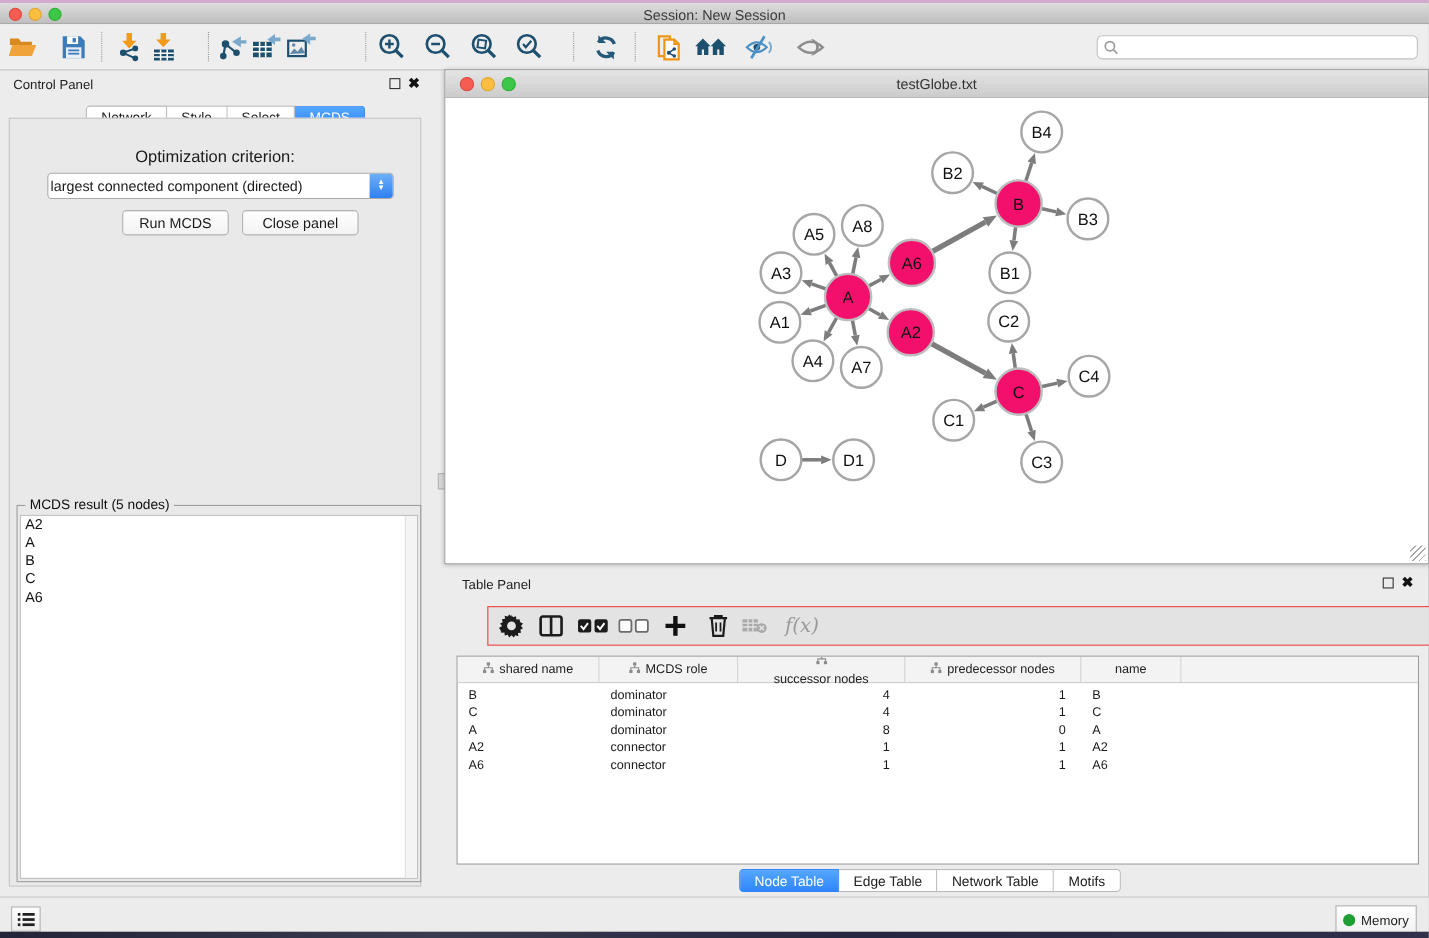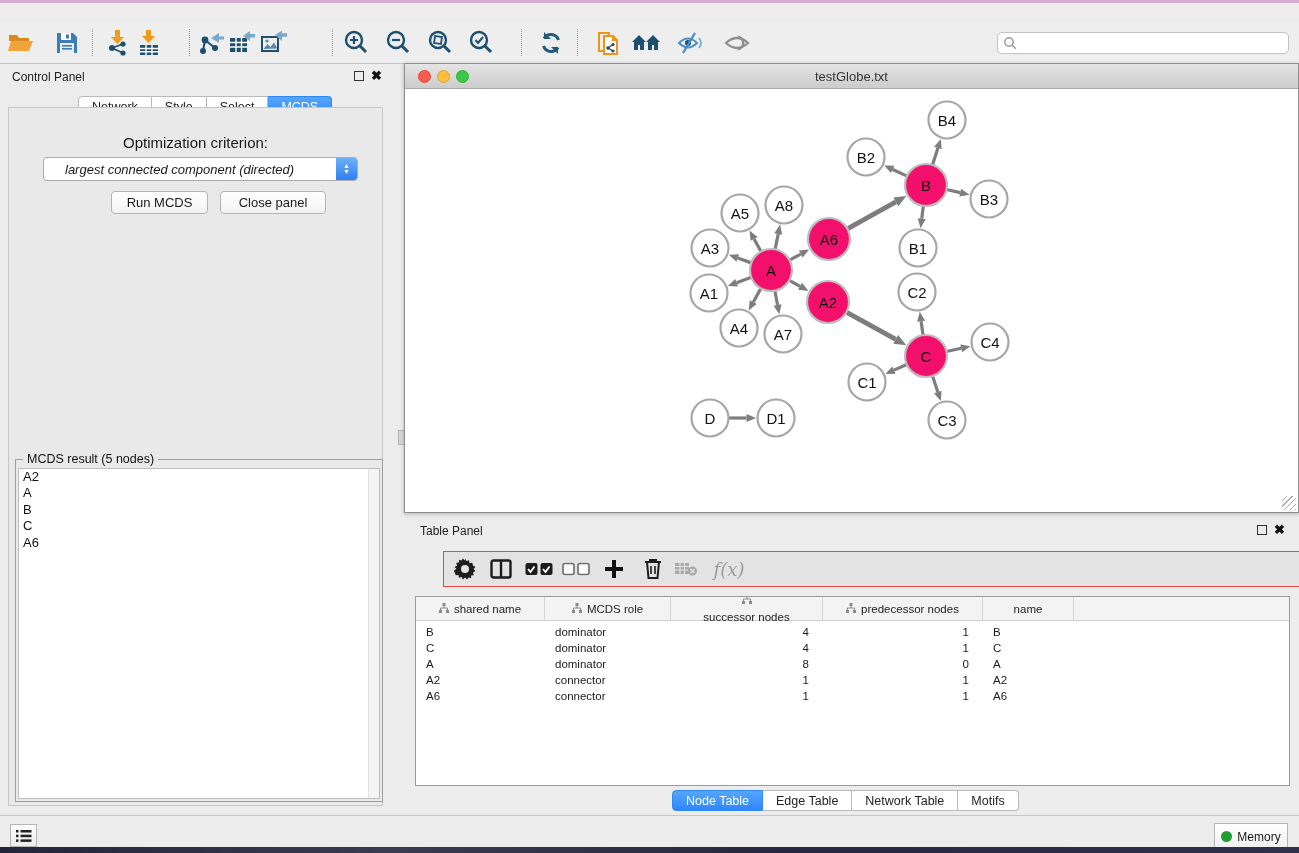--- a/index.html
+++ b/index.html
@@ -36,21 +36,21 @@
     font-size:12.5px; color:#222; display:flex; align-items:center; justify-content:center;
     padding:0 13px; cursor:default; }
   .tab:first-child { border-left:1px solid #b9b9b9; border-radius:4px 0 0 4px; }
   .tab:last-child { border-radius:0 4px 4px 0; }
   .tab.active { background:linear-gradient(#55a7fd,#2f86fb); color:#fff; border-color:#2f86fb; }
   .cp-inner { position:absolute; left:8px; top:107px; width:375px; height:699px;
     background:#e9e9e9; border:1px solid #c6c6c6; }
   .opt-label { position:absolute; left:0; top:26px; width:100%; text-align:center; font-size:15px; }
   .dropdown { position:absolute; left:34px; top:49px; width:315px; height:24px; background:#fff;
     border:1px solid #ababab; border-radius:4px; font-size:13px; display:flex; align-items:center; }
-  .dropdown .dd-text { flex:1; padding-left:21px; white-space:nowrap; overflow:hidden;font-style:italic; }
+  .dropdown .dd-text { flex:1; padding-left:2px; white-space:nowrap; overflow:hidden; }
   .dd-cap { width:21px; height:22px; border-radius:0 3px 3px 0; background:linear-gradient(#6cb0f8,#2f80f2);
     display:flex; flex-direction:column; align-items:center; justify-content:center; color:#fff; }
   .dd-cap span { font-size:7px; line-height:6px; }
   .btn { position:absolute; height:23px; background:linear-gradient(#ffffff,#f2f2f2);
     border:1px solid #b3b3b3; border-radius:4px; font-size:13px; color:#1a1a1a;
     display:flex; align-items:center; justify-content:center;margin-left:18px; }
   .groupbox { position:absolute; left:6px; top:351px; width:368px; height:343px; border:1px solid #9e9e9e; }
   .groupbox-label { position:absolute; left:7px; top:-8px; background:#e9e9e9; padding:0 4px;
     font-size:12.5px; color:#111; }
   .result-list { position:absolute; left:2px; top:8px; right:2px; bottom:2px; background:#fff;
@@ -96,20 +96,26 @@
   .mem-dot { width:11px; height:11px; border-radius:50%; background:#1e9e33; }
   .bottomstrip { position:absolute; left:0; top:847px; width:100%; height:6px;
     background:linear-gradient(90deg,#23233a,#3a3a50 30%,#262640 60%,#30304a); }
 </style>
 </head>
 <body>
 
 <div id="screen">
 
   <div class="topstrip"></div>
+  <div class="titlebar">
+    <div class="tl red"></div>
+    <div class="tl yel"></div>
+    <div class="tl grn"></div>
+    <div class="title-text">Session: New Session</div>
+  </div>
 
   <div class="toolbar">
     <span class="tbi" style="left:21px">
       <svg width="28" height="24" viewBox="0 0 28 24">
           <path d="M2 4h8l2 3h10v3H2z" fill="#d98a1d"></path>
           <path d="M4 10h22l-4 10H1z" fill="#f0a33a"></path>
         </svg>
       </span>
     <span class="tbi" style="left:67px">
       <svg width="24" height="24" viewBox="0 0 24 24">

